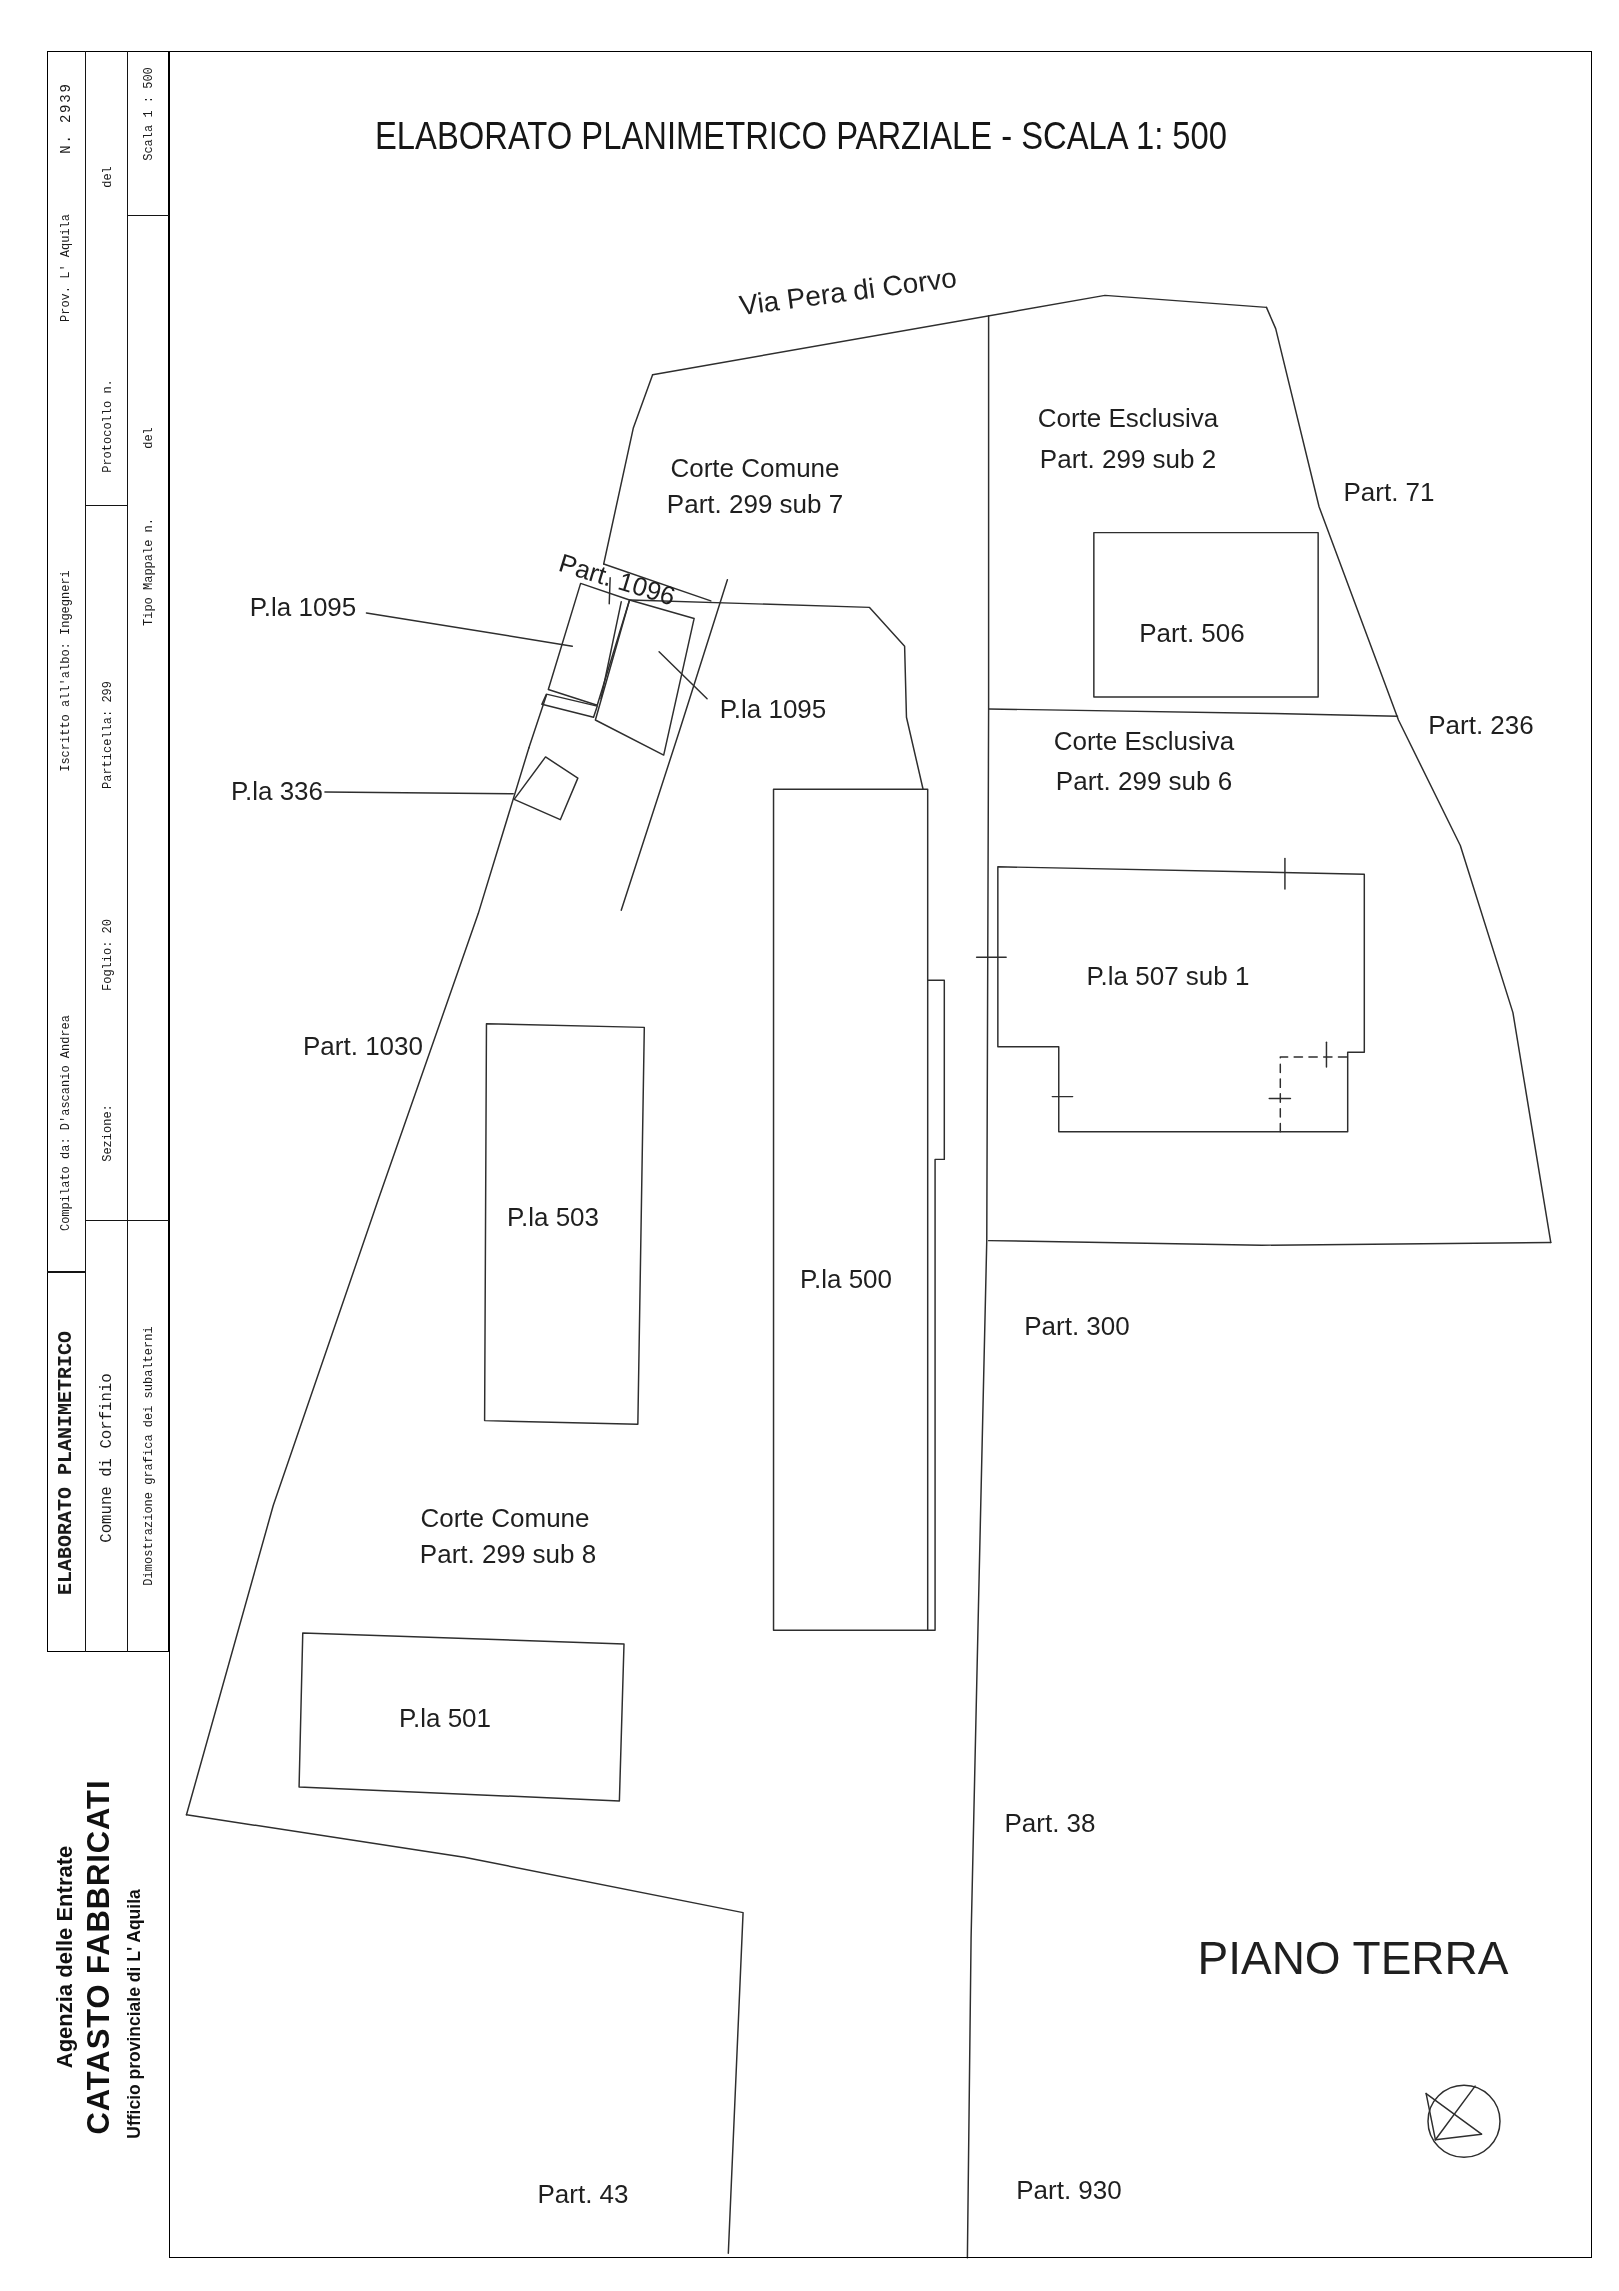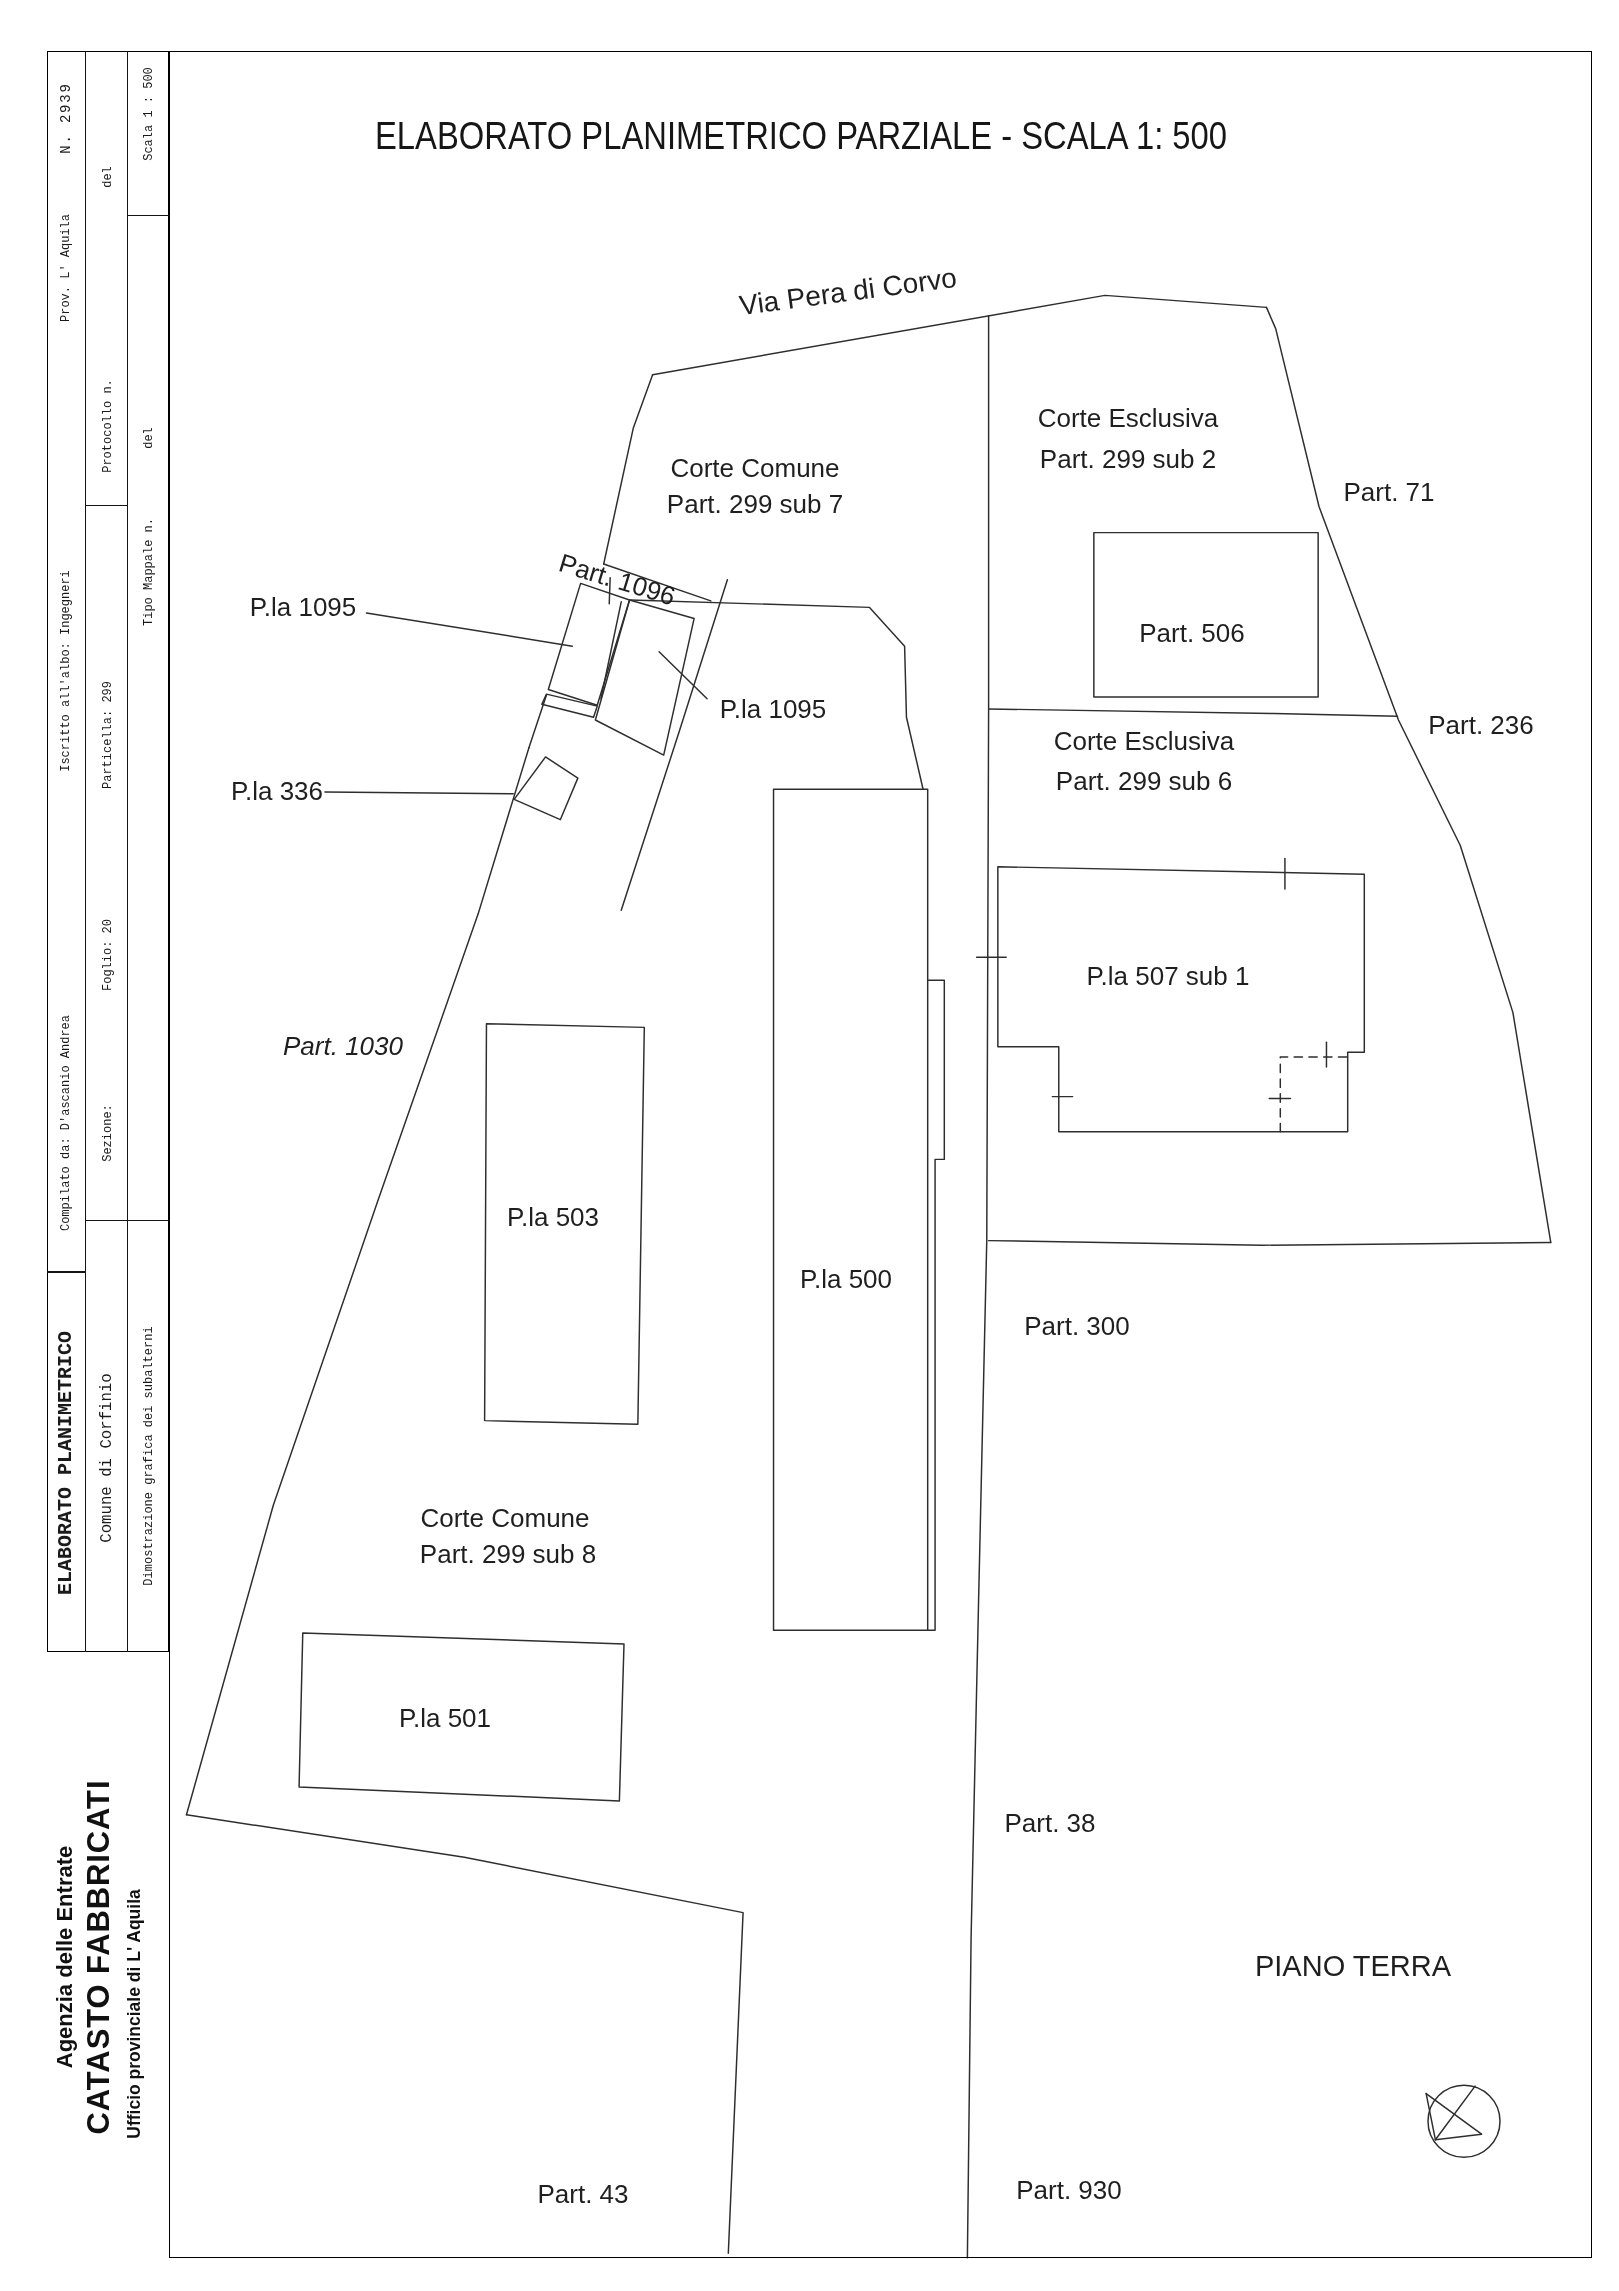--- a/index.html
+++ b/index.html
@@ -9,21 +9,21 @@
   .box{position:absolute;border:1.8px solid #000;box-sizing:border-box;background:transparent;}
   .vline{position:absolute;width:0.9px;background:#141414;}
   .hline{position:absolute;height:0.9px;background:#141414;}
   .hline.thick{height:1.8px;}
   .rot{position:absolute;white-space:nowrap;
        font-family:"Liberation Mono","DejaVu Sans Mono",monospace;color:#1a1a1a;
        transform:translate(-50%,-50%) rotate(-90deg);}
   .rot.sans{font-family:"Liberation Sans",sans-serif;font-weight:bold;color:#111;}
   .lbl{position:absolute;white-space:nowrap;font-size:26px;color:#1f1f1f;
        transform:translate(-50%,-50%);letter-spacing:0px;}
-  .lbl.big{font-size:29px;margin-top:8px;}
+  .lbl.big{font-size:46px;}
   .title{position:absolute;white-space:nowrap;font-size:39px;color:#161616;
          transform:translate(-50%,-50%) scaleX(0.84);letter-spacing:0px;}
 </style>
 </head>
 <body>
 
 <div class="page">
 
   <svg width="1620" height="2292" viewBox="0 0 1755 2483">
     <g fill="none" stroke="#2e2e2e" stroke-width="1.6" stroke-linejoin="round" stroke-linecap="round">
@@ -122,21 +122,21 @@
   <div class="lbl" style="left:1128px;top:459px;">Part. 299 sub 2</div>
 
   <div class="lbl" style="left:1389px;top:492px;">Part. 71</div>
   <div class="lbl" style="left:1186px;top:633px;margin-left:6px;">Part. 506</div>
   <div class="lbl" style="left:1481px;top:725px;">Part. 236</div>
 
   <div class="lbl" style="left:1144px;top:741px;">Corte Esclusiva</div>
   <div class="lbl" style="left:1144px;top:781px;">Part. 299 sub 6</div>
 
   <div class="lbl" style="left:1168px;top:976px;">P.la 507 sub 1</div>
-  <div class="lbl" style="left:343px;top:1046px;font-style:italic;">Part. 1030</div>
+  <div class="lbl" style="left:363px;top:1046px;">Part. 1030</div>
 
   <div class="lbl" style="left:303px;top:607px;">P.la 1095</div>
   <div class="lbl" style="left:617px;top:580px;transform:translate(-50%,-50%) rotate(17deg);">Part. 1096</div>
   <div class="lbl" style="left:773px;top:709px;">P.la 1095</div>
   <div class="lbl" style="left:277px;top:791px;">P.la 336</div>
 
   <div class="lbl" style="left:553px;top:1217px;">P.la 503</div>
   <div class="lbl" style="left:846px;top:1279px;">P.la 500</div>
   <div class="lbl" style="left:1077px;top:1326px;">Part. 300</div>
 

